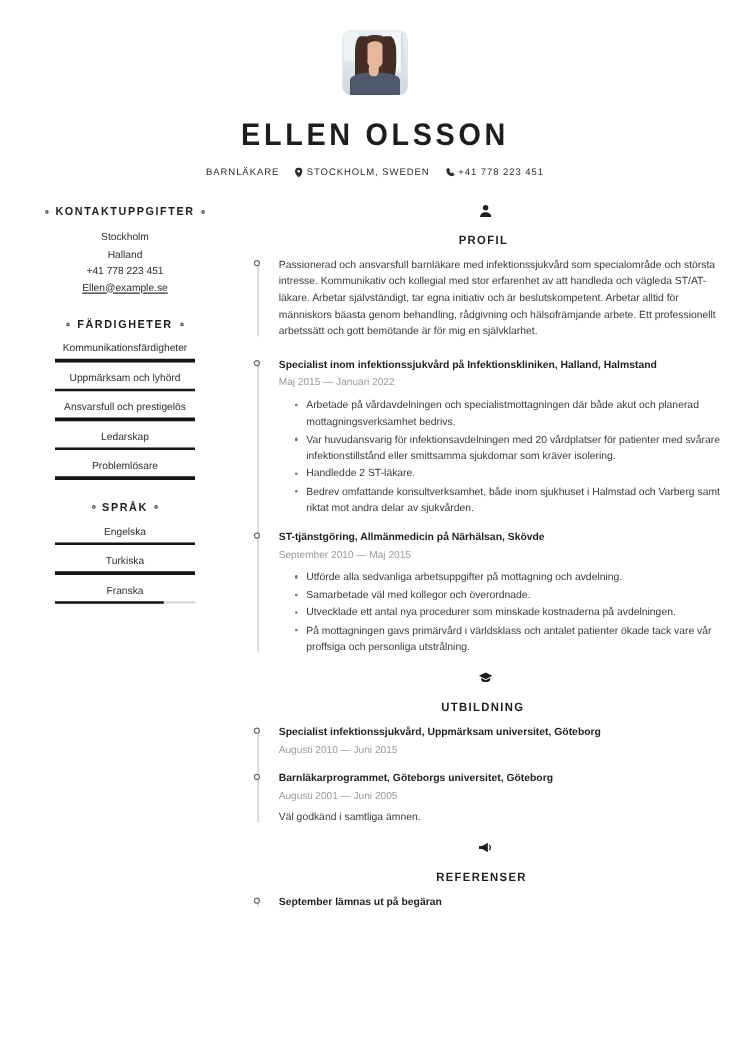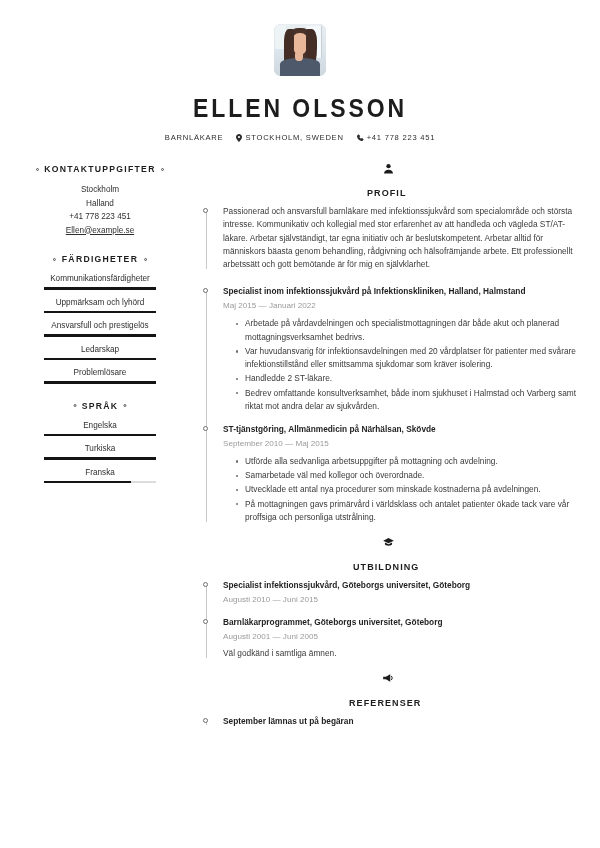--- a/index.html
+++ b/index.html
@@ -504,21 +504,21 @@
                 <path d="M2 5v2c0 1 1.8 1.6 4 1.6S10 8 10 7V5L6 7z" fill="#1d1d1d"></path>
               </svg>
           </span>
           <span class="sec-title">UTBILDNING</span>
         </div>
         <div class="sec-body">
           <div class="rail"></div>
           <div id="education-list">
               <div class="entry">
                 <span class="marker"></span>
-                <div class="entry-title">Specialist infektionssjukvård, Göteborgs universitet, Göteborg</div>
+                <div class="entry-title">Specialist infektionssjukvård, Uppmärksam universitet, Göteborg</div>
                 <div class="entry-date">Augusti 2010 — Juni 2015</div>
               </div>
               <div class="entry">
                 <span class="marker"></span>
                 <div class="entry-title">Barnläkarprogrammet, Göteborgs universitet, Göteborg</div>
                 <div class="entry-date">Augusti 2001 — Juni 2005</div>
                 <div class="entry-note">Väl godkänd i samtliga ämnen.</div>
               </div>
             </div>
         </div>

